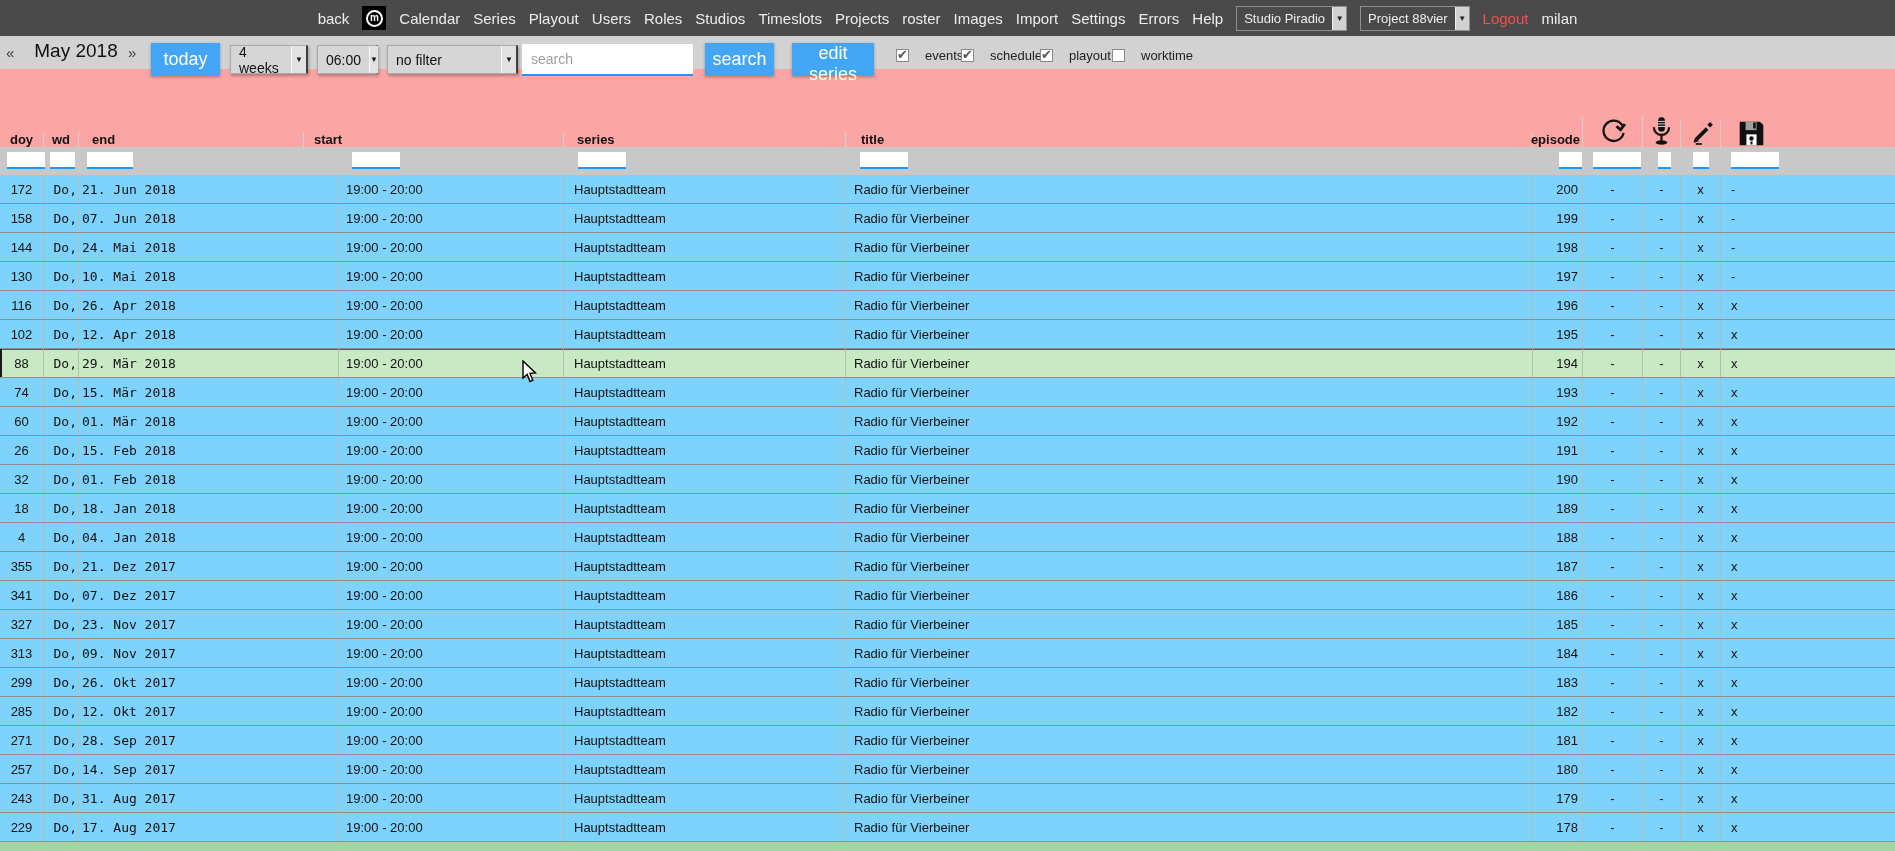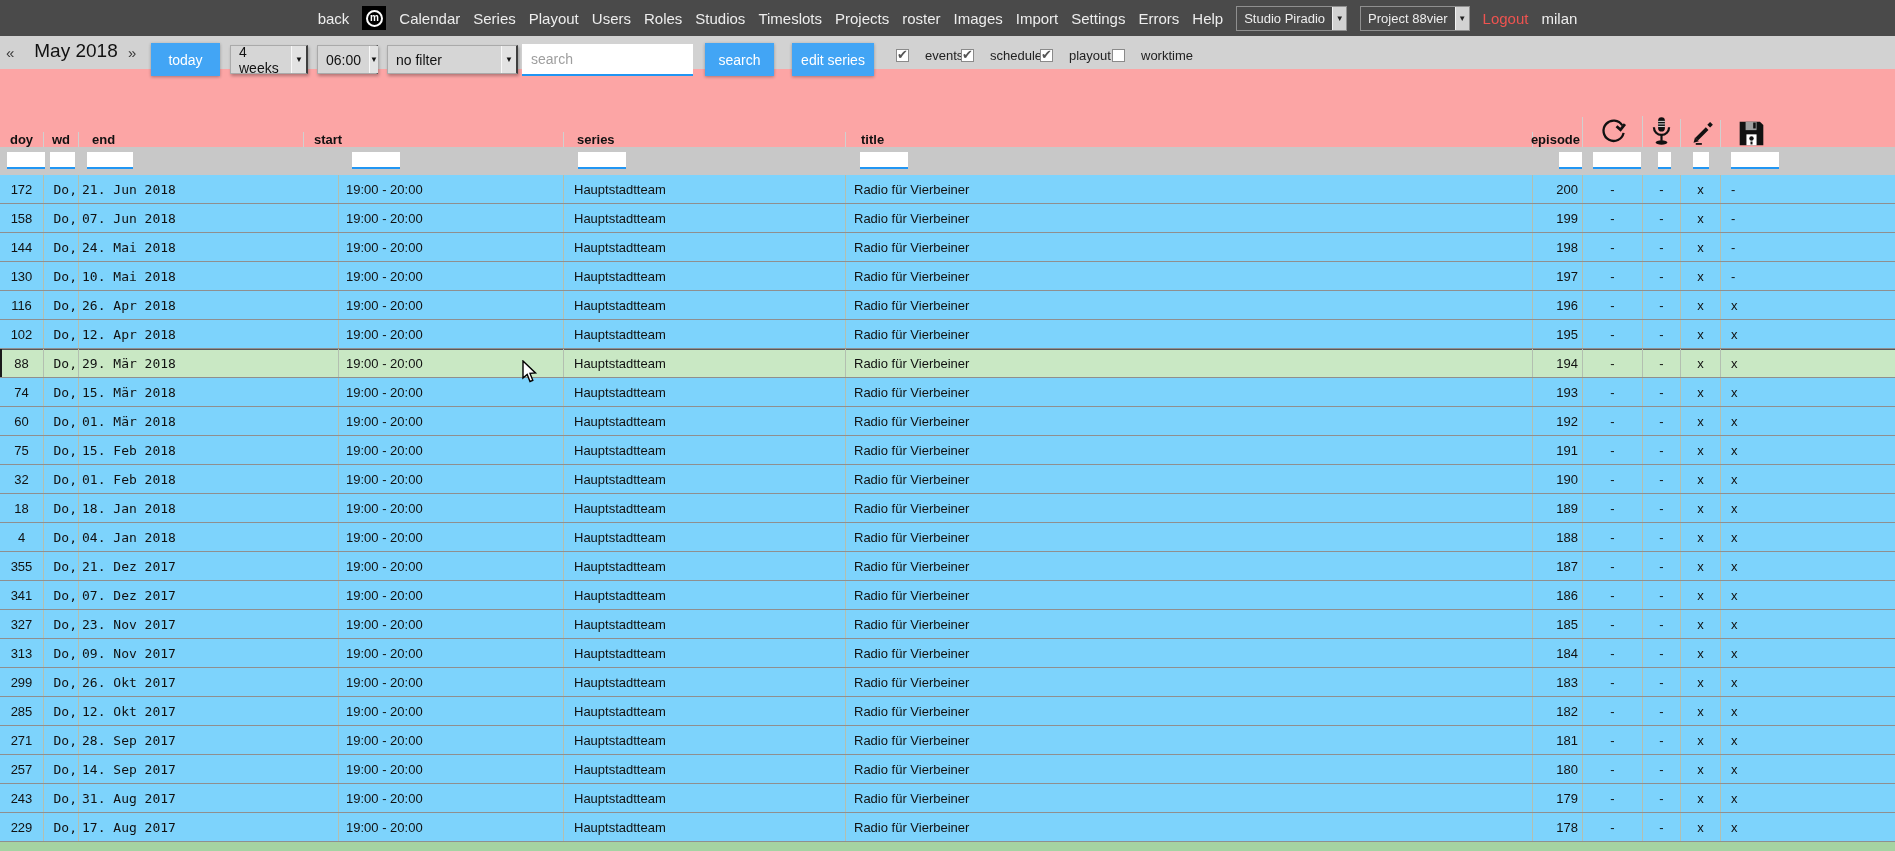--- a/index.html
+++ b/index.html
@@ -20,21 +20,21 @@
   .nav-select .ns-arrow { width:14px; background:#d2d2d2; color:#222; font-size:8px;
                           display:flex; align-items:center; justify-content:center;
                           border-left:1px solid #f2f2f2; }
   .logout { color:#ef5350; cursor:pointer; }
 
   
   .toolbar { position:relative; height:33px; background:#d2d2d2; overflow:visible; z-index:5; }
   .toolbar > * { position:absolute; }
   .nav-arrow { top:8px; font-size:15px; color:#3a3a3a; cursor:pointer; }
   .month-label { left:30px; top:4px; width:92px; text-align:center; font-size:19px; color:#111; }
-  .btn-blue { background:#42a5f5; color:#fff; border:none; font-size:14px;
+  .btn-blue { background:#42a5f5; color:#fff; border:none; font-size:18px;
               font-family:"Liberation Sans", sans-serif; cursor:pointer;
               box-shadow:0 1px 3px rgba(0,0,0,0.3); }
   .tb-select { display:flex; align-items:stretch; background:#d6d6d6; border:1px solid #aaa;
                border-right:2px solid #3f3f3f; box-shadow:1px 2px 3px rgba(0,0,0,0.28);
                cursor:pointer; }
   .tb-select .ts-label { flex:1; display:flex; align-items:center; padding:0 8px;
                          font-size:14px; color:#111; }
   .tb-select .ts-arrow { width:15px; background:#e2e2e2; border-left:1px solid #f8f8f8;
                          display:flex; align-items:center; justify-content:center;
                          font-size:8px; color:#111; }
@@ -349,21 +349,21 @@
     <div class="cell c-series">Hauptstadtteam</div>
     <div class="cell c-title">Radio für Vierbeiner</div>
     <div class="cell c-episode">192</div>
     <div class="cell c-repeat">-</div>
     <div class="cell c-rec">-</div>
     <div class="cell c-edit">x</div>
     <div class="cell c-save">x</div>
   </div>
 
   <div class="row">
-    <div class="cell c-doy">75</div>
+    <div class="cell c-doy">26</div>
     <div class="cell c-wd">Do,</div>
     <div class="cell c-start">15. Feb 2018</div>
     <div class="cell c-end">19:00 - 20:00</div>
     <div class="cell c-series">Hauptstadtteam</div>
     <div class="cell c-title">Radio für Vierbeiner</div>
     <div class="cell c-episode">191</div>
     <div class="cell c-repeat">-</div>
     <div class="cell c-rec">-</div>
     <div class="cell c-edit">x</div>
     <div class="cell c-save">x</div>

